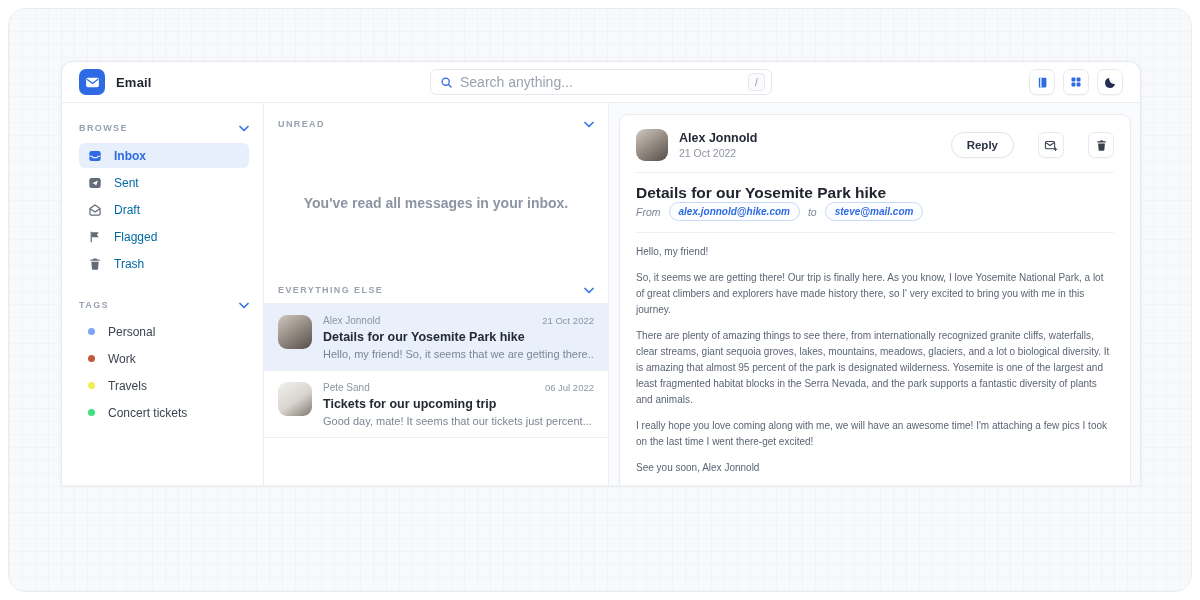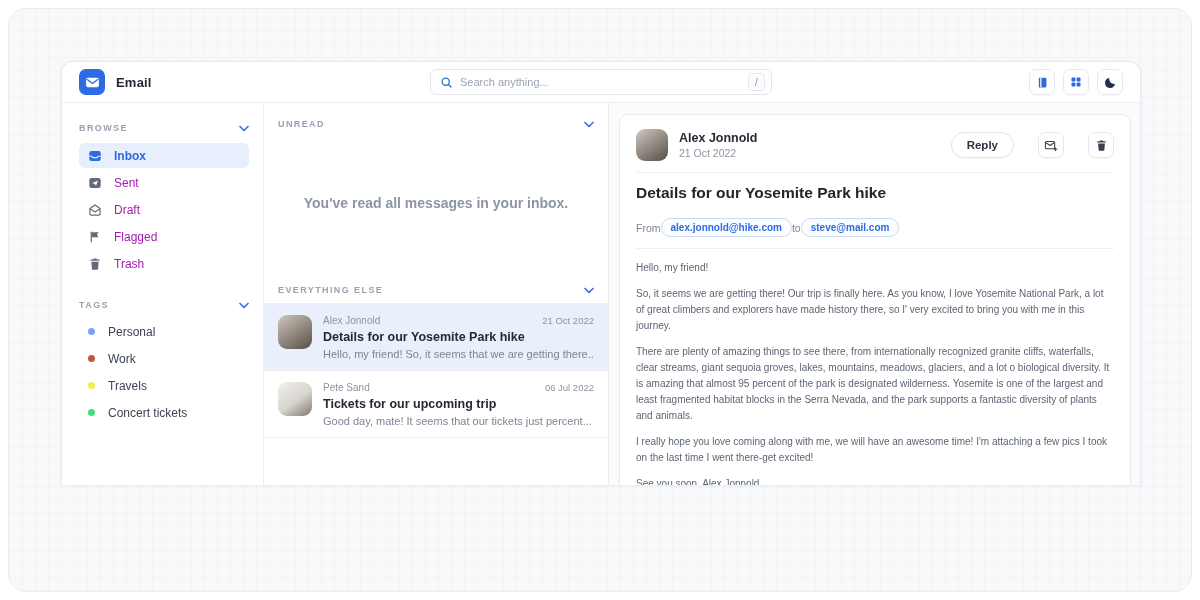--- a/index.html
+++ b/index.html
@@ -22,37 +22,37 @@
   
   .topbar { position:relative; height:41px; border-bottom:1px solid #edeef2; display:flex; align-items:center; padding:0 17px; flex:0 0 auto; }
   .brand { display:flex; align-items:center; gap:11px; }
   .logo { width:26px; height:26px; border-radius:7px; background:#2d6ae3; display:flex; align-items:center; justify-content:center; }
   .brand-name { font-size:13px; font-weight:700; color:#1f2430; letter-spacing:.2px; }
   .search {
     position:absolute; left:50%; top:50%; transform:translate(-50%,-50%);
     width:342px; height:26px; border:1px solid #e4e7ec; border-radius:6px; background:#fff;
     display:flex; align-items:center; padding:0 6px 0 9px; gap:7px;
   }
-  .search input { flex:1; border:none; outline:none; font-size:11px; color:#3a4150; font-family:"Liberation Sans", sans-serif; background:transparent; }
+  .search input { flex:1; border:none; outline:none; font-size:14px; color:#3a4150; font-family:"Liberation Sans", sans-serif; background:transparent; }
   .search input::placeholder { color:#9aa3b2; }
   .kbd { width:17px; height:18px; border:1px solid #e4e7ec; border-radius:4px; background:#fbfbfd; color:#8a93a3; font-size:10px; display:flex; align-items:center; justify-content:center; }
   .top-actions { margin-left:auto; display:flex; gap:8px; }
   .icon-btn { width:26px; height:26px; border:1px solid #e7e9ee; border-radius:7px; background:#fff; display:flex; align-items:center; justify-content:center; cursor:pointer; box-shadow:0 1px 1px rgba(16,24,40,.03); }
   
   .main { flex:1; display:flex; min-height:0; }
   .col-side { width:202px; flex:0 0 auto; border-right:1px solid #ecedf1; padding:4px 14px 0 17px; background:#fff; }
   .col-mid { width:345px; flex:0 0 auto; border-right:1px solid #ecedf1; display:flex; flex-direction:column; background:#fff; }
   .col-right { flex:1; background:#fafbfd; padding:11px 9px 0 10px; min-width:0; }
   .sec-head { display:flex; align-items:center; justify-content:space-between; padding:16px 0 10px 0; }
   .sec-title { font-size:9px; font-weight:700; letter-spacing:1.4px; color:#9aa2b0; }
   .chev { display:flex; cursor:pointer; }
   
   .nav { display:flex; flex-direction:column; gap:2px; }
   .nav-item { display:flex; align-items:center; gap:12px; height:25px; padding:0 9px; border-radius:6px; color:#636b79; font-size:12px; font-weight:500; cursor:pointer; }
-  .nav-item .label { color:#a21caf; }
+  .nav-item .label { color:#0369a1; }
   .nav-item.active { background:#e7effc; color:#2d6ae3; }
   .nav-item.active .label { color:#2d6ae3; font-weight:600; }
   .tags { display:flex; flex-direction:column; gap:4px; }
   .tag-item { display:flex; align-items:center; gap:13px; height:23px; padding:0 9px; font-size:12px; color:#3c4452; cursor:pointer; }
   .dot { width:7px; height:7px; border-radius:50%; flex:0 0 auto; }
   
   .col-mid .sec-head { padding:16px 14px 8px 14px; }
   .empty { height:132px; display:flex; align-items:center; justify-content:center; font-size:14px; color:#8d95a3;font-weight:bold; }
   .mail-list { border-top:1px solid #edeff3; }
   .mail-item { display:flex; gap:11px; padding:11px 14px 10px 14px; border-bottom:1px solid #edeff3; cursor:pointer; background:#fff; }
@@ -71,21 +71,21 @@
   .card { background:#fff; border:1px solid #e9ebf0; border-radius:9px; box-shadow:0 1px 2px rgba(16,24,40,.04); height:466px; padding:14px 16px; overflow:hidden; }
   .d-head { display:flex; align-items:center; gap:11px; }
   .d-head .avatar { width:32px; height:32px; }
   .d-id { display:flex; flex-direction:column; gap:2px; }
   .d-name { font-size:12.5px; font-weight:700; color:#242a35; }
   .d-date { font-size:10.5px; color:#8d95a3; }
   .d-actions { margin-left:auto; display:flex; gap:24px; align-items:flex-start; }
   .reply-btn { height:26px; padding:0 15px; border:1px solid #e2e5eb; border-radius:13px; background:#fff; font-size:11.5px; font-weight:600; color:#2b3240; cursor:pointer; font-family:"Liberation Sans", sans-serif; box-shadow:0 1px 1px rgba(16,24,40,.03); }
   .divider { border:none; border-top:1px solid #edeff3; margin:11px 0; }
   .d-subject { font-size:15.5px; font-weight:700; color:#20252e; margin-top:2px; }
-  .d-fromto { display:flex; align-items:center; margin-top:16px; }
+  .d-fromto { display:flex; align-items:center; gap:8px; margin-top:0;font-style:italic; }
   .ft-label { font-size:10.5px; color:#7d8595; }
   .chip { font-size:10px; font-weight:600; color:#2d6ae3; border:1px solid #c9daf7; border-radius:10px; padding:3px 9px; background:#fcfdff; cursor:pointer; }
   .d-body p { font-size:10px; line-height:16px; color:#5c6575; margin-bottom:10px; }
   .d-body p:last-child { margin-bottom:0; }
   .att-title { font-size:10.5px; font-weight:700; color:#242a35; }
   .att-row { display:flex; gap:12px; margin-top:9px; align-items:stretch; }
   .thumb { width:54px; height:50px; border-radius:8px; cursor:pointer; }
   .thumb-1 { background:linear-gradient(180deg,#d3d8da 0%,#c5ccce 36%,#8a9a90 48%,#51695c 62%,#3c4f51 78%,#2e3b43 100%); }
   .thumb-2 { background:linear-gradient(180deg,#a9c6de 0%,#93aec4 30%,#7d93a4 55%,#4a6451 72%,#a58a6b 88%,#8c7456 100%); }
   .file-card { display:flex; align-items:center; width:154px; border:1px solid #e9ebf0; border-radius:8px; background:#fff; overflow:hidden; cursor:pointer; }

